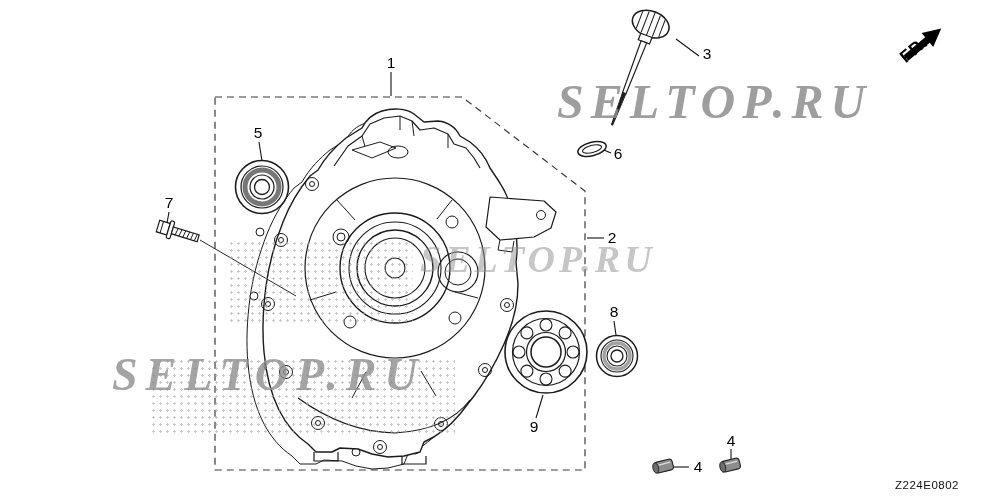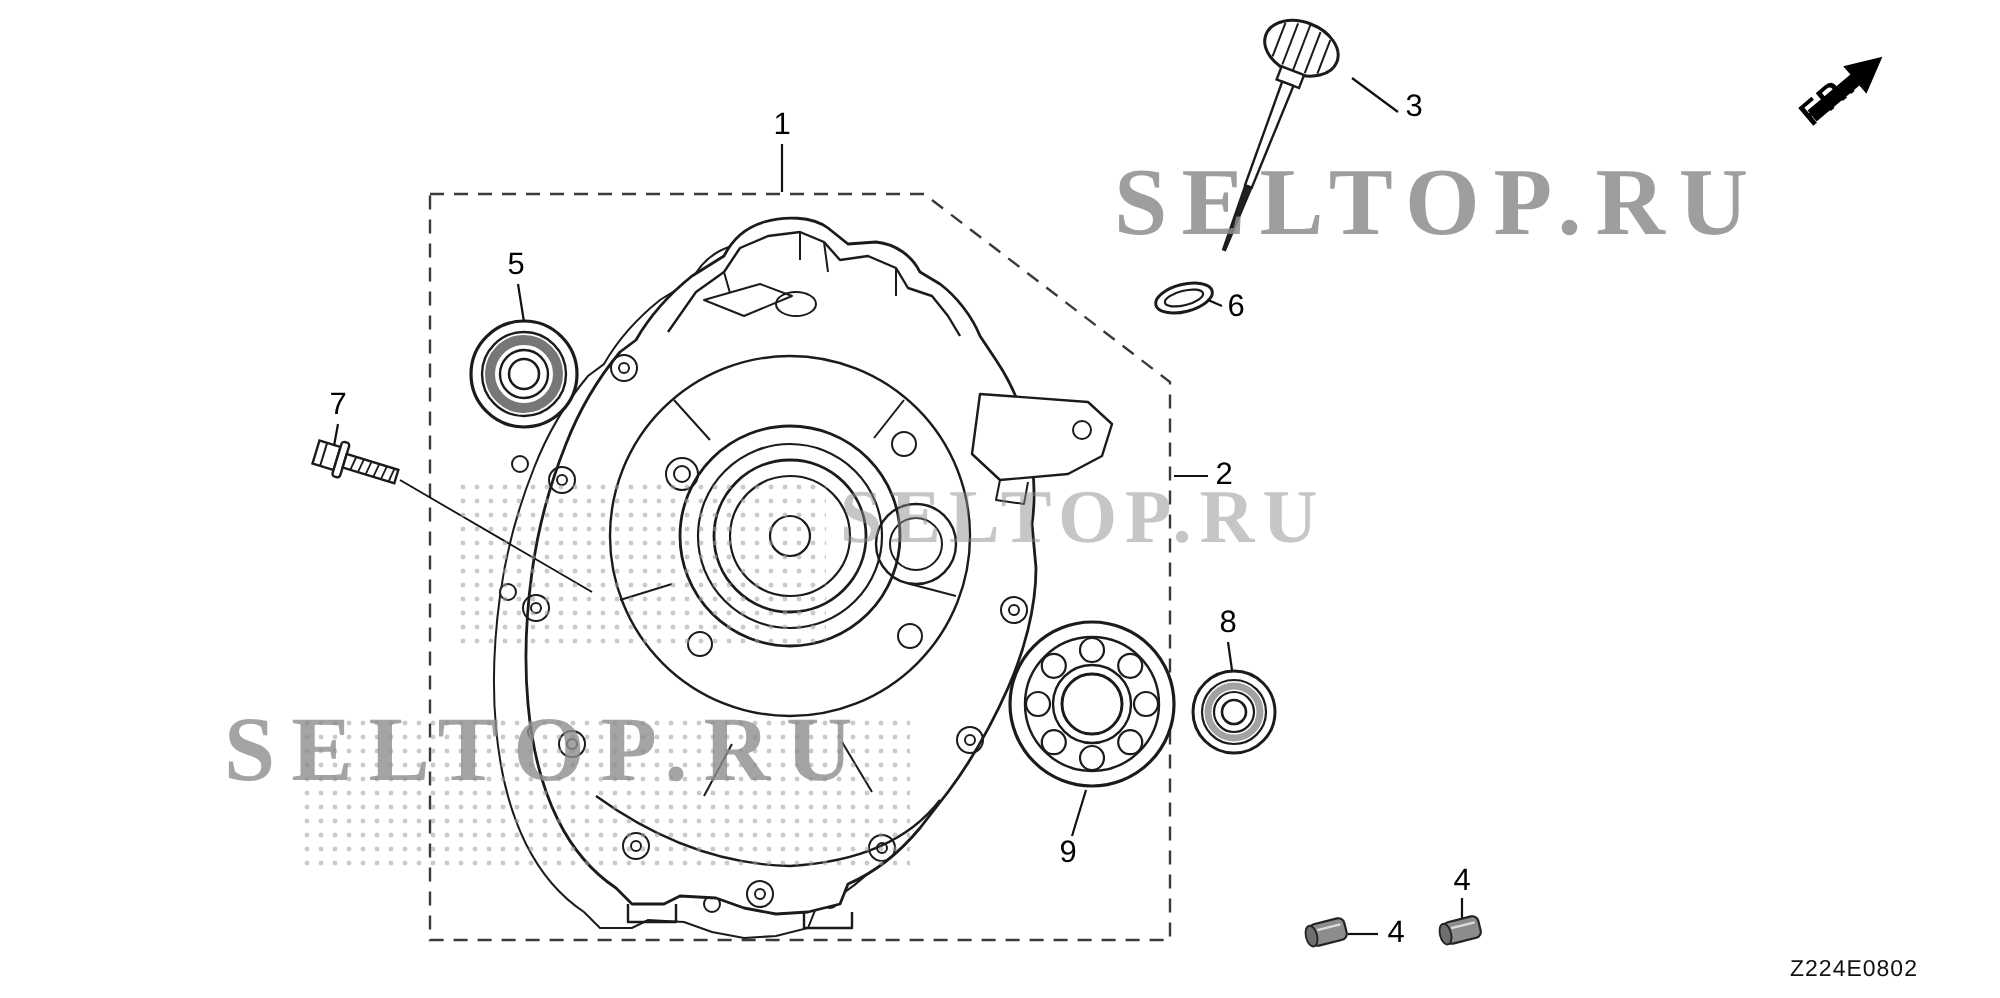--- a/index.html
+++ b/index.html
@@ -10,21 +10,21 @@
   .art{position:absolute;left:0;top:0;z-index:1;}
   .dots{
     position:absolute;z-index:2;pointer-events:none;
     background-image:radial-gradient(#9f9f9f 1.1px, transparent 1.35px);
     background-size:7px 7px;opacity:.55;
   }
   .dots-mid{left:228px;top:240px;width:185px;height:85px;}
   .dots-bottom{left:150px;top:358px;width:305px;height:75px;}
   .wm{
     position:absolute;z-index:2;font-family:"Liberation Serif",serif;font-weight:700;
-    color:#8e8e8e;white-space:nowrap;pointer-events:none;line-height:1;
+    color:#8e8e8e;white-space:nowrap;pointer-events:none;line-height:1;font-style:italic;
   }
   .wm-top{left:557px;top:78px;font-size:48px;letter-spacing:7px;opacity:.85;}
   .wm-mid{left:420px;top:240px;font-size:38px;letter-spacing:4px;opacity:.5;}
   .wm-bottom{left:112px;top:352px;font-size:46px;letter-spacing:8px;opacity:.8;}
   .callout{
     position:absolute;z-index:3;transform:translate(-50%,-50%);
     font-size:15.5px;font-weight:400;color:#000;cursor:pointer;
   }
   .fr{
     position:absolute;z-index:3;left:899px;top:40px;font-weight:700;font-size:17px;

